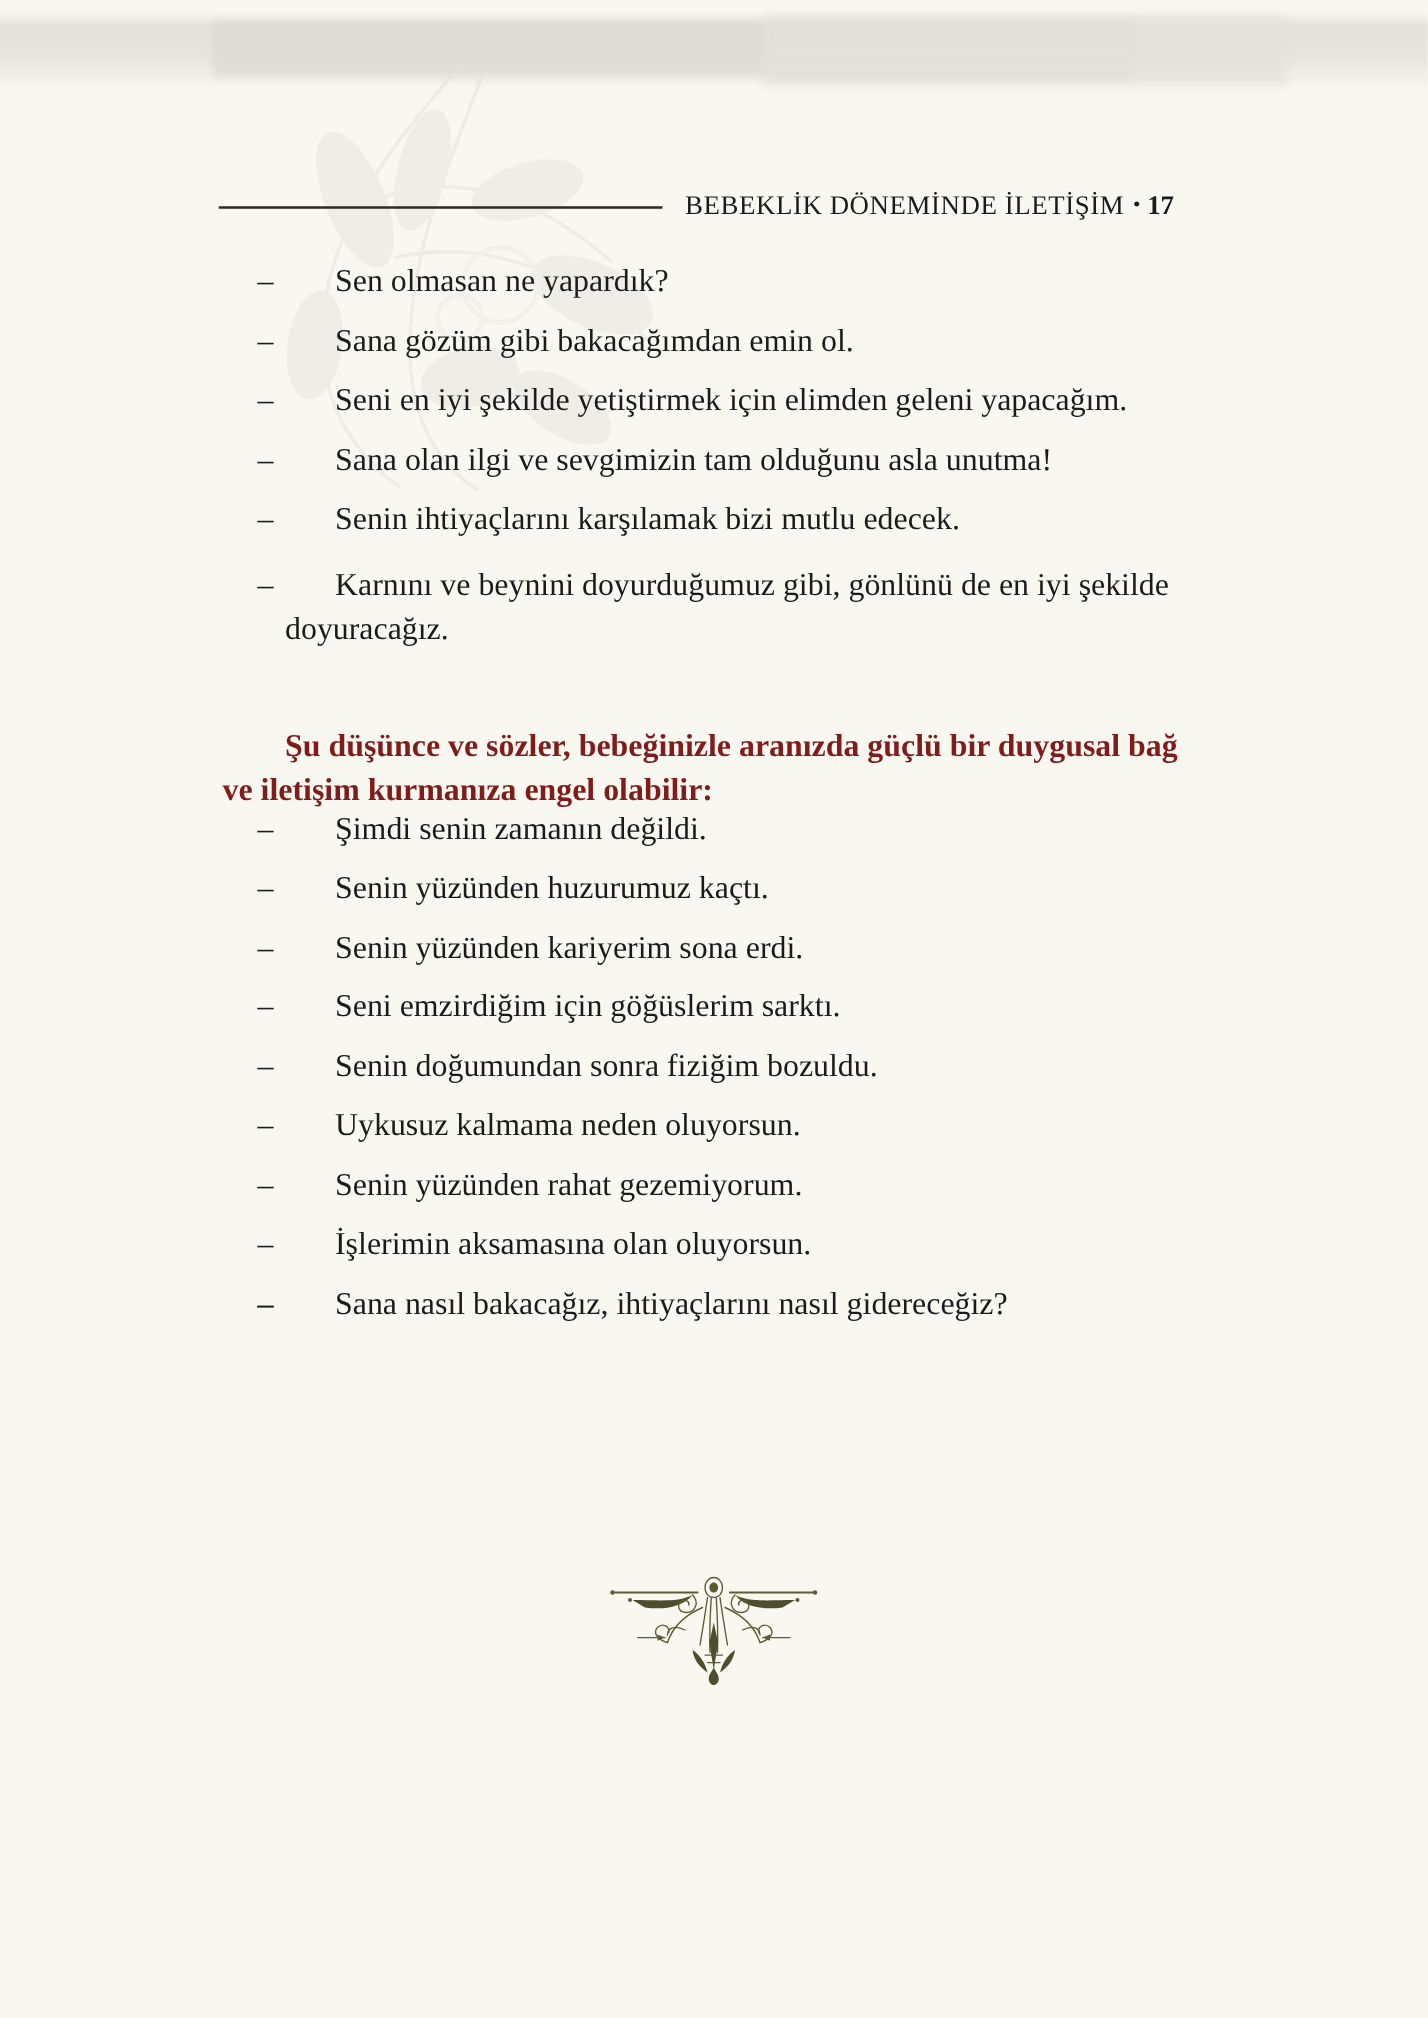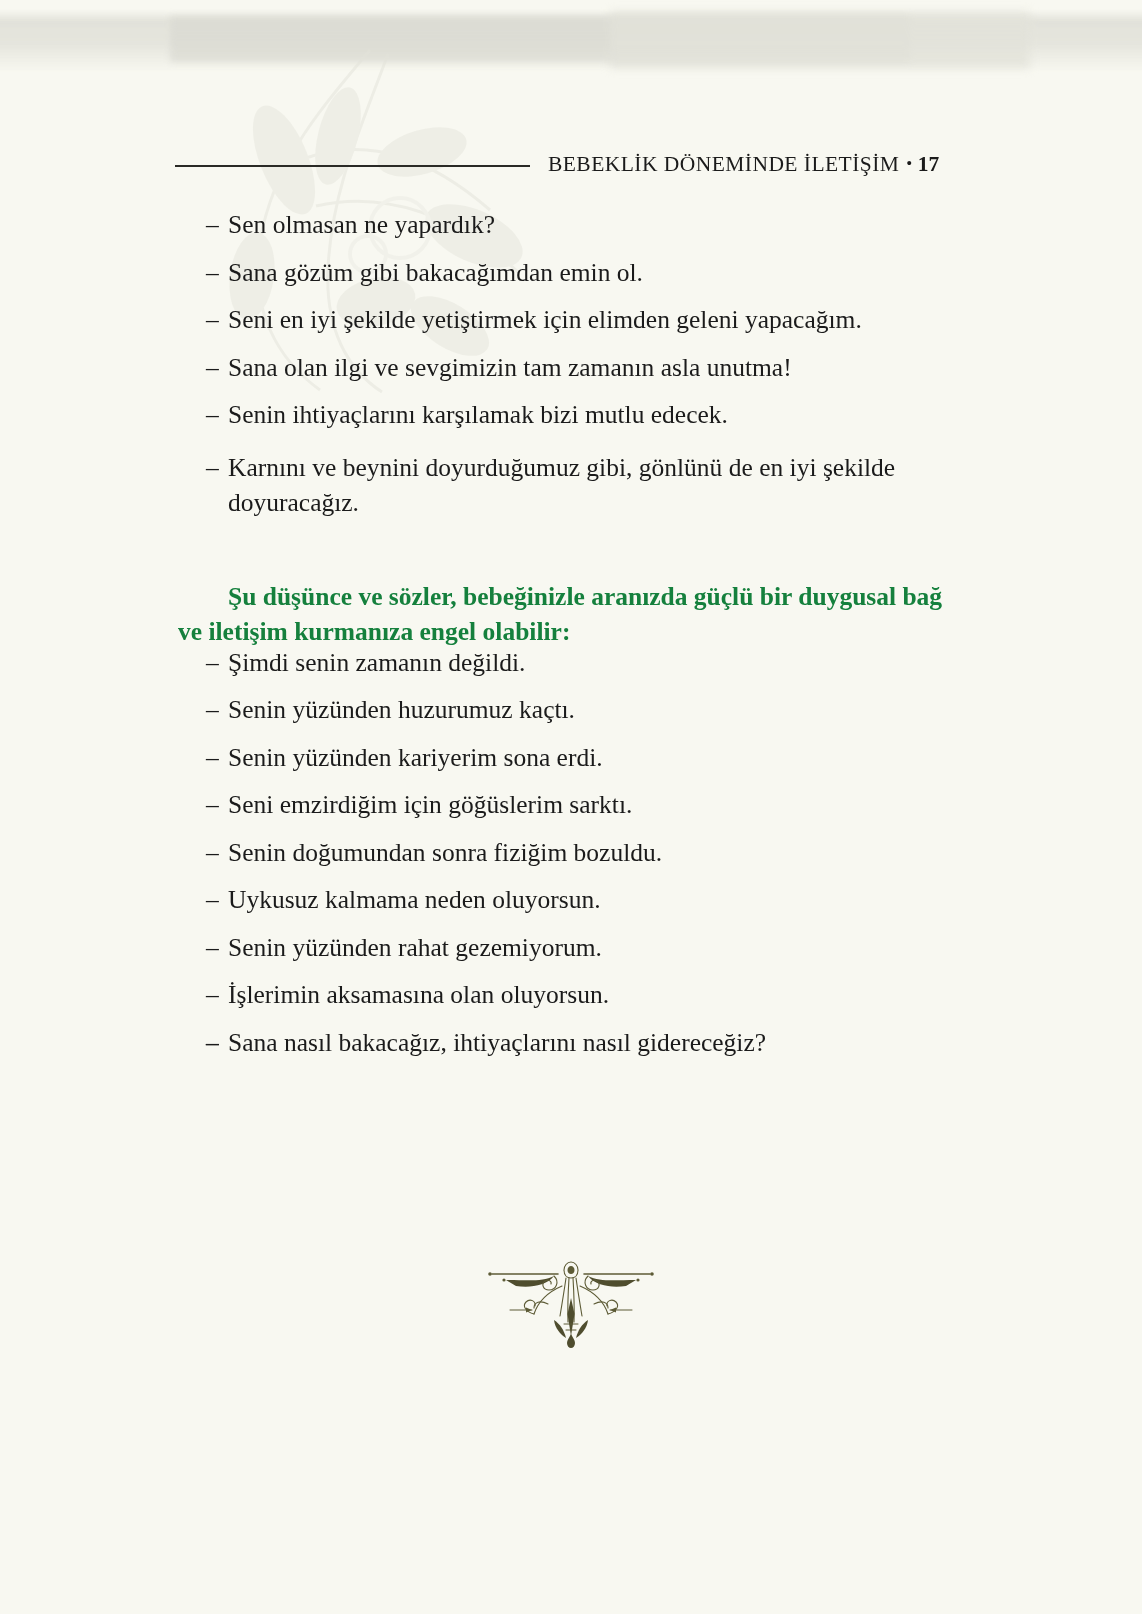--- a/index.html
+++ b/index.html
@@ -130,32 +130,32 @@
     margin-bottom: 22px;
     color: #1b1b1b;
     text-indent: 0;
   }
   ul.dash-list li .dash {
     position: absolute;
     left: 50px;
     top: 0;
     transform: translateX(-22px);
   }
-  ul.dash-list li .txt { display: inline; }
+  ul.dash-list li .txt { display: inline; margin-left: 40px; }
 
   .list-one li { margin-bottom: 22.5px; }
   .list-one li:last-child { margin-bottom: 0; line-height: 1.38; }
 
   .lede {
     margin: 60px 0 0 0;
     font-size: 25.5px;
     line-height: 1.37;
     font-weight: bold;
     text-indent: 50px;
-    color: #15803d;
+    color: #7f1d1d;
   }
 
   .list-two {
     margin-top: 34px;
   }
   .list-two li { margin-bottom: 22.5px; }
   .list-two li:last-child { margin-bottom: 0; }
 
   
   .ornament {
@@ -206,21 +206,21 @@
       <span>BEBEKLİK DÖNEMİNDE İLETİŞİM</span><span class="bullet">•</span><span class="folio">17</span>
     </div>
   </div>
 
   <div class="body-area">
 
     <ul class="dash-list list-one">
         <li><span class="dash">–</span><span class="txt">Sen olmasan ne yapardık?</span></li>
         <li><span class="dash">–</span><span class="txt">Sana gözüm gibi bakacağımdan emin ol.</span></li>
         <li><span class="dash">–</span><span class="txt">Seni en iyi şekilde yetiştirmek için elimden geleni yapacağım.</span></li>
-        <li><span class="dash">–</span><span class="txt">Sana olan ilgi ve sevgimizin tam zamanın asla unutma!</span></li>
+        <li><span class="dash">–</span><span class="txt">Sana olan ilgi ve sevgimizin tam olduğunu asla unutma!</span></li>
         <li><span class="dash">–</span><span class="txt">Senin ihtiyaçlarını karşılamak bizi mutlu edecek.</span></li>
         <li><span class="dash">–</span><span class="txt">Karnını ve beynini doyurduğumuz gibi, gönlünü de en iyi şekilde doyuracağız.</span></li>
       </ul>
 
     <p class="lede">Şu düşünce ve sözler, bebeğinizle aranızda güçlü bir duygusal bağ ve iletişim kurmanıza engel olabilir:</p>
 
     <ul class="dash-list list-two">
         <li><span class="dash">–</span><span class="txt">Şimdi senin zamanın değildi.</span></li>
         <li><span class="dash">–</span><span class="txt">Senin yüzünden huzurumuz kaçtı.</span></li>
         <li><span class="dash">–</span><span class="txt">Senin yüzünden kariyerim sona erdi.</span></li>

